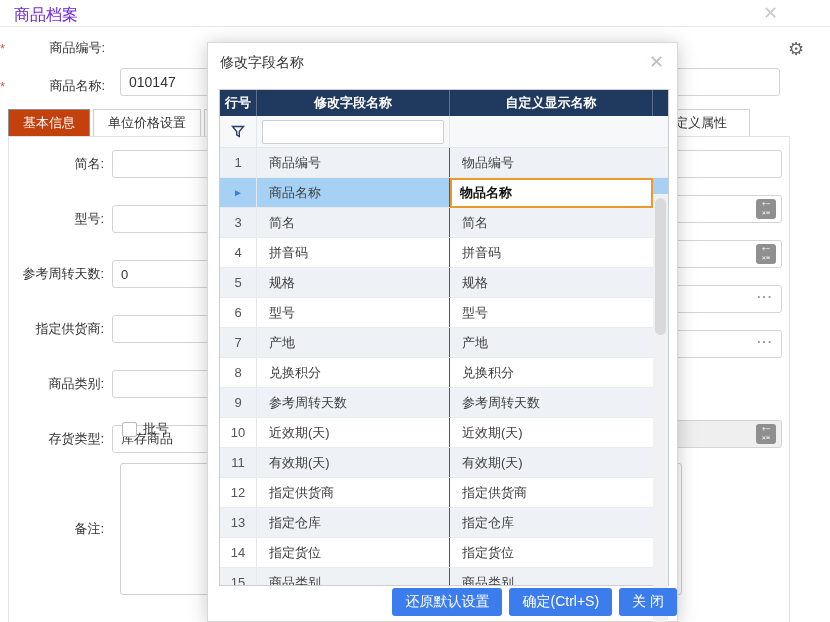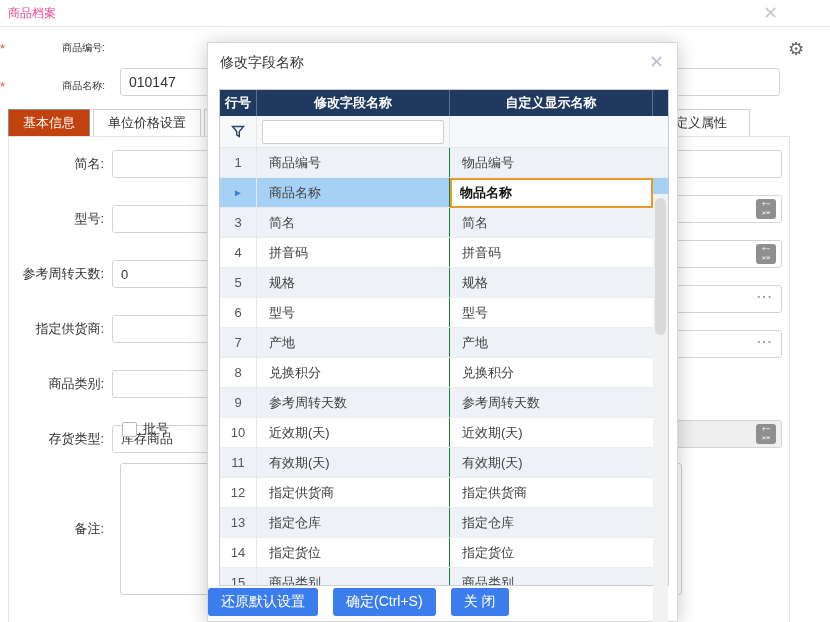--- a/index.html
+++ b/index.html
@@ -1,26 +1,26 @@
 <!DOCTYPE html>
 <html><head>
 <meta charset="utf-8">
 <style>
   * { margin:0; padding:0; box-sizing:border-box; }
   html,body { width:830px; height:622px; overflow:hidden; }
   body { font-family:"Liberation Sans","DejaVu Sans",sans-serif; background:#fff; position:relative; color:#333; }
 
   
-  .win-title { position:absolute; left:8px; top:5px; font-size:12px; color:#ec4899; }
+  .win-title { position:absolute; left:14px; top:5px; font-size:16px; color:#6d28d9; }
   .win-close { position:absolute; right:52px; top:2px; font-size:18px; color:#c9c9c9; cursor:pointer; }
   .title-divider { position:absolute; left:0; top:26px; width:830px; height:1px; background:#e8e8e8; }
 
   .top-row { position:absolute; left:0; height:28px; display:flex; align-items:center; }
   .req { color:#e25353; font-size:13px; margin-right:4px; }
-  .top-label { width:96px; text-align:right; font-size:10px; color:#333; }
+  .top-label { width:96px; text-align:right; font-size:13px; color:#333; }
   .top-input { position:absolute; left:120px; top:0; width:660px; height:28px; border:1px solid #d4d4d4; border-radius:3px; font-size:14px; padding:0 8px; color:#333; outline:none; font-family:inherit; }
   .gear { position:absolute; left:788px; top:38px; font-size:18px; color:#666; cursor:pointer; }
 
   
   .tabbar { position:absolute; left:8px; top:109px; height:27px; display:flex; }
   .tab { height:27px; padding:0 14px; font-size:13px; display:flex; align-items:center; border:1px solid #d0d0d0; border-bottom:none; background:#fff; color:#333; margin-right:3px; cursor:pointer; white-space:nowrap; }
   .tab.active { background:#c2410c; color:#fff; border-color:#909090; }
   .tab.frag-right { position:absolute; left:652px; top:0; width:90px; }
 
   .panel { position:absolute; left:8px; top:136px; width:782px; height:486px; border:1px solid #e2e2e2; border-bottom:none; background:#fff; }
@@ -66,21 +66,21 @@
   .cell { font-size:13px; color:#404040; display:flex; align-items:center; }
   .c-no { width:37px; justify-content:center; color:#555; border-right:1px solid #e5e8ec; }
   .c-no.ptr { color:#3b82d4; font-size:10px; }
   .c-sys { width:193px; padding-left:12px; border-right:1px solid #15803d; }
   .c-custom { width:203px; padding-left:12px; position:relative; }
   .edit-input { position:absolute; left:0; top:0; width:203px; height:30px; border:2px solid #e89b2c; background:#fff; font-size:13px; font-weight:600; padding:0 8px; outline:none; font-family:inherit; color:#111; }
 
   .vscroll { position:absolute; right:0; top:104px; width:15px; height:437px; background:#f1f1f1; }
   .vthumb { position:absolute; left:2px; top:4px; width:11px; height:137px; background:#d9d9d9; border-radius:6px; cursor:pointer; }
 
-  .modal-footer { position:absolute; left:0; bottom:0; width:100%; height:39px; display:flex; justify-content:flex-start; gap:15px; padding-top:6px; }
+  .modal-footer { position:absolute; left:0; bottom:0; width:100%; height:39px; display:flex; justify-content:flex-end; gap:7px; padding-top:6px; }
   .btn { height:28px; padding:0 13px; background:#3c7ded; color:#fff; border:none; border-radius:3px; font-size:14px; cursor:pointer; font-family:inherit; white-space:nowrap; }
 
   .funnel-svg { display:block; }
 </style>
 </head>
 <body>
 
 <div class="win-title">商品档案</div>
 <div class="win-close">✕</div>
 <div class="title-divider"></div>

